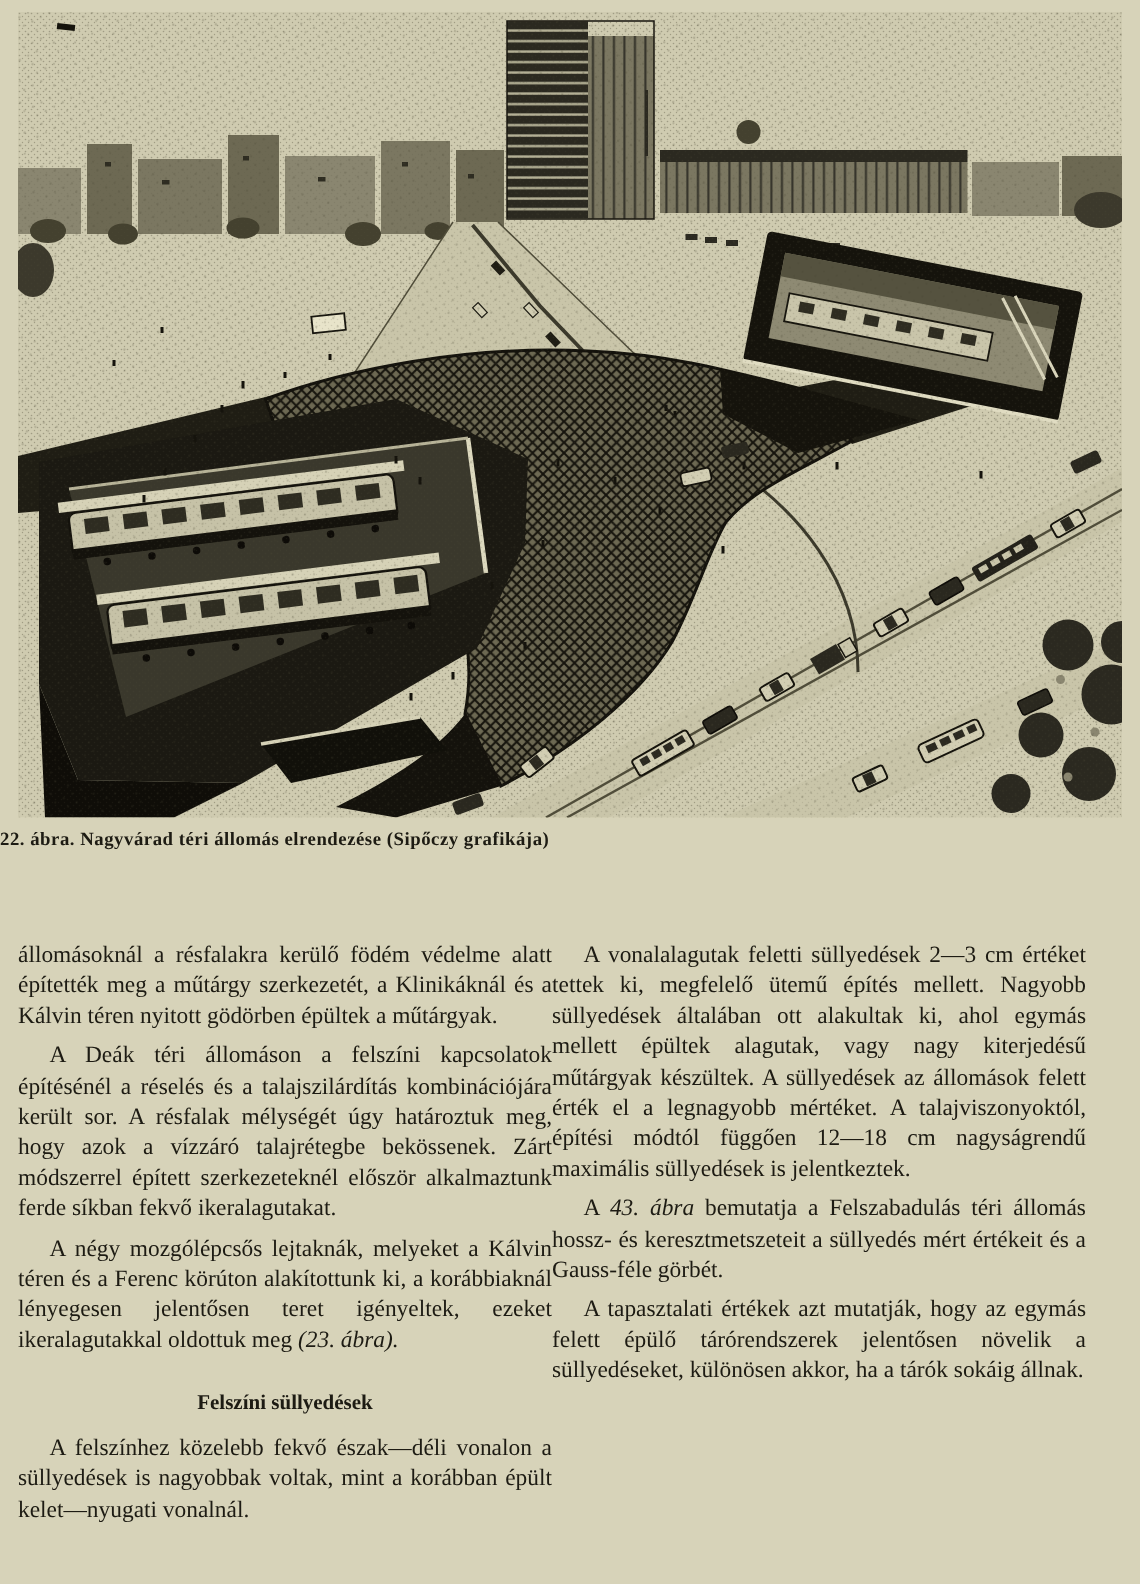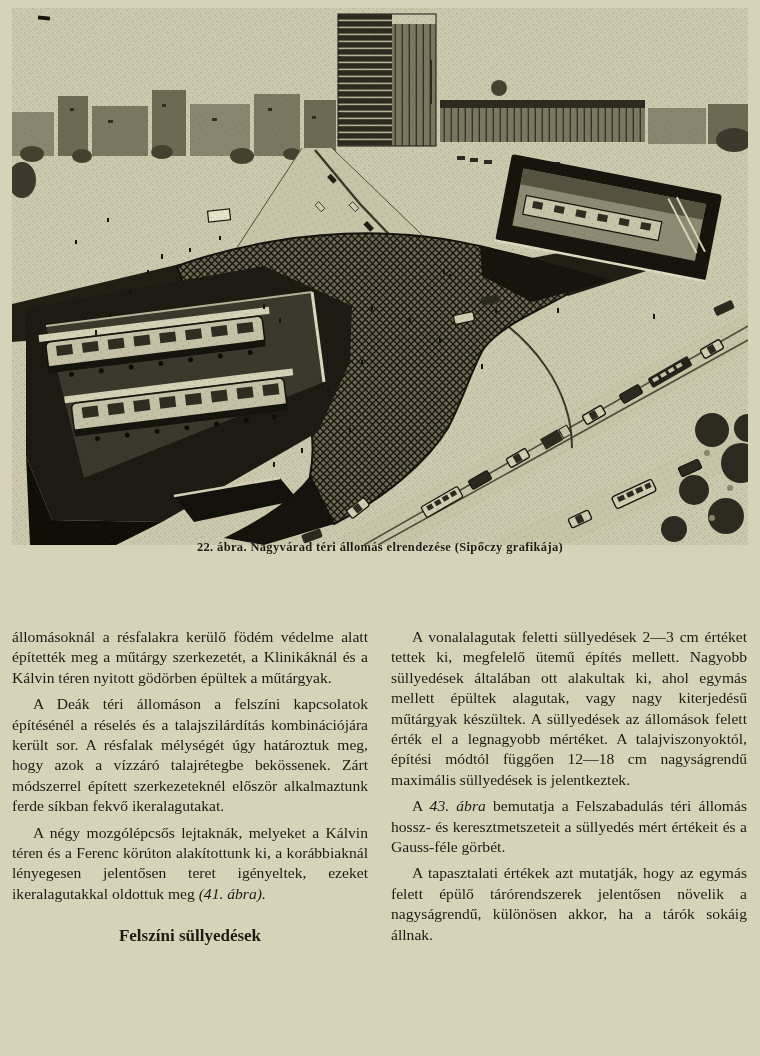--- a/index.html
+++ b/index.html
@@ -1,26 +1,26 @@
 <!DOCTYPE html>
 <html lang="hu"><head>
 <meta charset="utf-8">
 <style>
   html,body{margin:0;padding:0;background:#888;}
   .page{position:relative;width:760px;height:1056px;background:#d7d3b9;color:#1d1b13;
         font-family:"Liberation Serif",serif;overflow:hidden;}
   .figure-area{position:absolute;left:12px;top:8px;width:736px;height:537px;}
   .figure-area svg{display:block;}
-  .caption{position:absolute;left:0;top:540px;width:100%;text-align:center;
+  .caption{position:absolute;left:0;top:552px;width:100%;text-align:left;
            font-size:12.5px;font-weight:700;letter-spacing:.35px;}
-  .text-block{position:absolute;left:12px;top:627px;width:736px;display:flex;gap:23px;}
+  .text-block{position:absolute;left:12px;top:627px;width:736px;display:flex;}
   .col{width:356px;font-size:15.6px;line-height:20.4px;text-align:justify;hyphens:auto;}
   .col p{margin:0 0 6px;text-indent:21px;}
   .col p.flush{text-indent:0;}
-  .subhead{font-size:17px;font-weight:700;text-align:center;margin:22px 0 9px;text-indent:0;}
+  .subhead{font-size:14px;font-weight:700;text-align:center;margin:22px 0 9px;text-indent:0;}
   i{font-style:italic;}
 </style>
 </head>
 <body>
 
 <div class="page">
 
   <div class="figure-area" role="img" aria-label="Aerial cutaway perspective drawing of the Nagyvárad tér metro station: high-rise tower and city skyline behind, wide avenue leading to a hatched plaza roof, left cutaway showing two stacked metro trains, right cutaway showing the station hall, roads with cars, buses and trams, trees at lower right">
     <svg viewBox="0 0 736 537" width="736" height="537" xmlns="http://www.w3.org/2000/svg">
       <defs>
@@ -312,24 +312,25 @@
     </svg>
   </div>
 
   <div class="caption">22. ábra. Nagyvárad téri állomás elrendezése (Sipőczy grafikája)</div>
 
   <div class="text-block">
 
     <div class="col" lang="hu">
       <p class="flush">állomásoknál a résfalakra kerülő födém védelme alatt építették meg a műtárgy szerkezetét, a Klinikáknál és a Kálvin téren nyitott gödörben épültek a műtárgyak.</p>
       <p>A Deák téri állomáson a felszíni kapcsolatok építésénél a réselés és a talajszilárdítás kombinációjára került sor. A résfalak mélységét úgy határoztuk meg, hogy azok a vízzáró talajrétegbe bekössenek. Zárt módszerrel épített szerkezeteknél először alkalmaztunk ferde síkban fekvő ikeralagutakat.</p>
-      <p><span>A négy mozgólépcsős lejtaknák, melyeket a Kálvin téren és a Ferenc körúton alakítottunk ki, a korábbiaknál lényegesen jelentősen teret igényeltek, ezeket ikeralagutakkal oldottuk meg </span><i>(41. ábra).</i></p>
+      <p><span>A négy mozgólépcsős lejtaknák, melyeket a Kálvin téren és a Ferenc körúton alakítottunk ki, a korábbiaknál lényegesen jelentősen teret igényeltek, ezeket ikeralagutakkal oldottuk meg </span><i>(23. ábra).</i></p>
       <h3 class="subhead">Felszíni süllyedések</h3>
+      <p>A felszínhez közelebb fekvő észak—déli vonalon a süllyedések is nagyobbak voltak, mint a korábban épült kelet—nyugati vonalnál.</p>
     </div>
 
     <div class="col" lang="hu">
       <p>A vonalalagutak feletti süllyedések 2—3 cm értéket tettek ki, megfelelő ütemű építés mellett. Nagyobb süllyedések általában ott alakultak ki, ahol egymás mellett épültek alagutak, vagy nagy kiterjedésű műtárgyak készültek. A süllyedések az állomások felett érték el a legnagyobb mértéket. A talajviszonyoktól, építési módtól függően 12—18 cm nagyságrendű maximális süllyedések is jelentkeztek.</p>
       <p><span>A </span><i>43. ábra</i><span> bemutatja a Felszabadulás téri állomás hossz- és keresztmetszeteit a süllyedés mért értékeit és a Gauss-féle görbét.</span></p>
-      <p>A tapasztalati értékek azt mutatják, hogy az egymás felett épülő tárórendszerek jelentősen növelik a nagyságrendű, különösen akkor, ha a tárók sokáig állnak.</p>
+      <p>A tapasztalati értékek azt mutatják, hogy az egymás felett épülő tárórendszerek jelentősen növelik a süllyedéseket, különösen akkor, ha a tárók sokáig állnak.</p>
     </div>
 
   </div>
 </div>
 
 </body></html>

